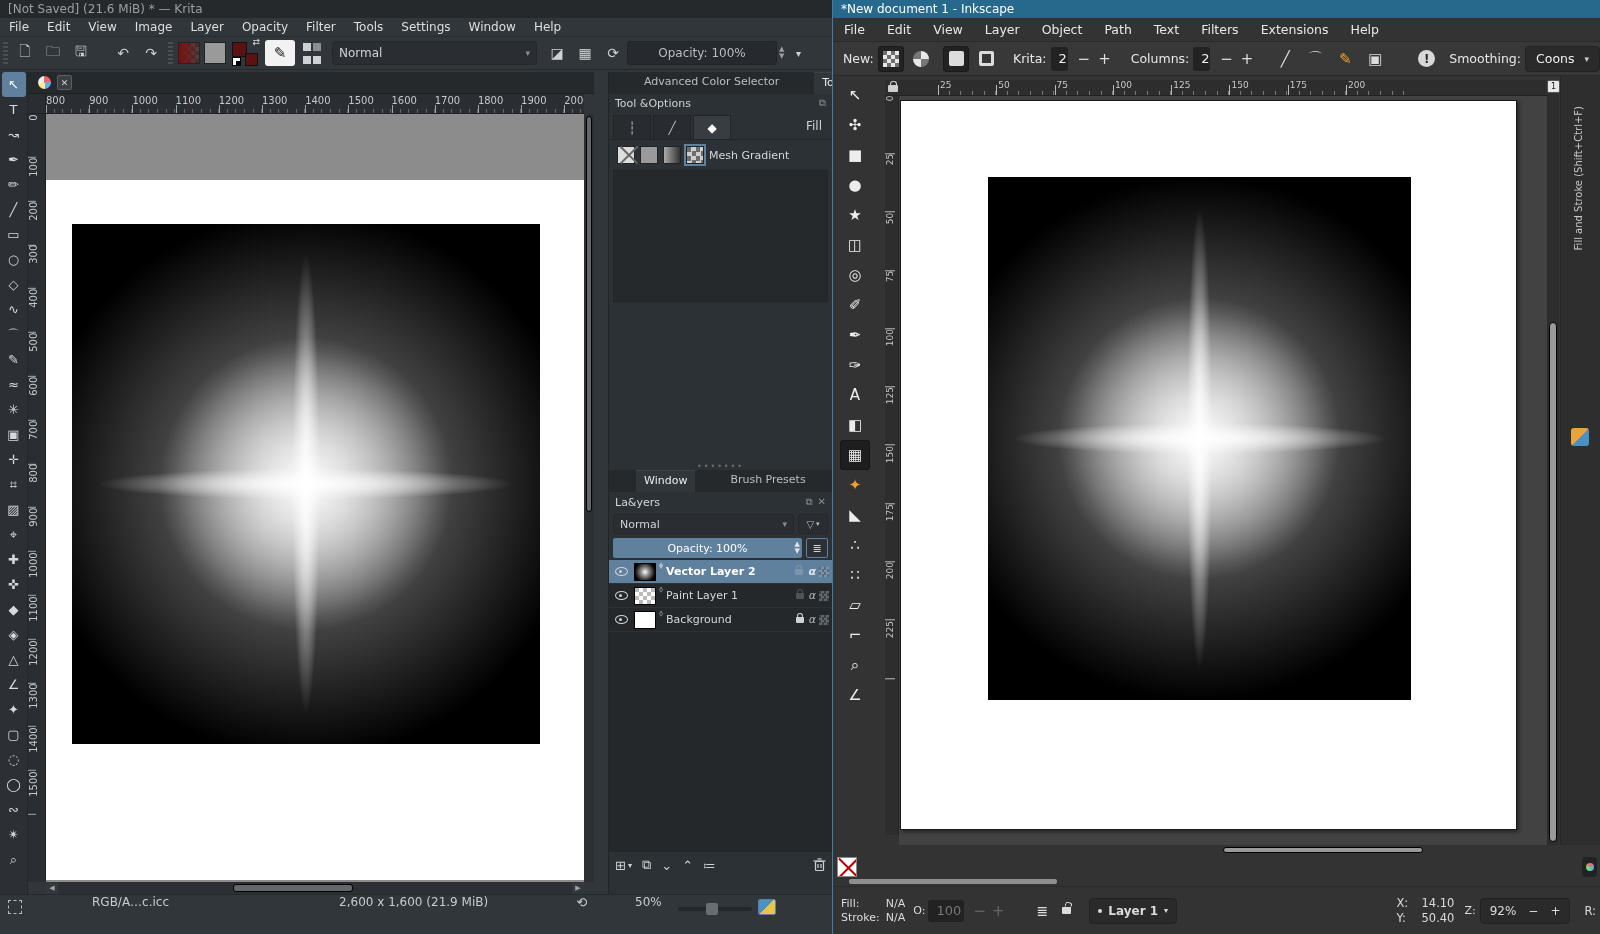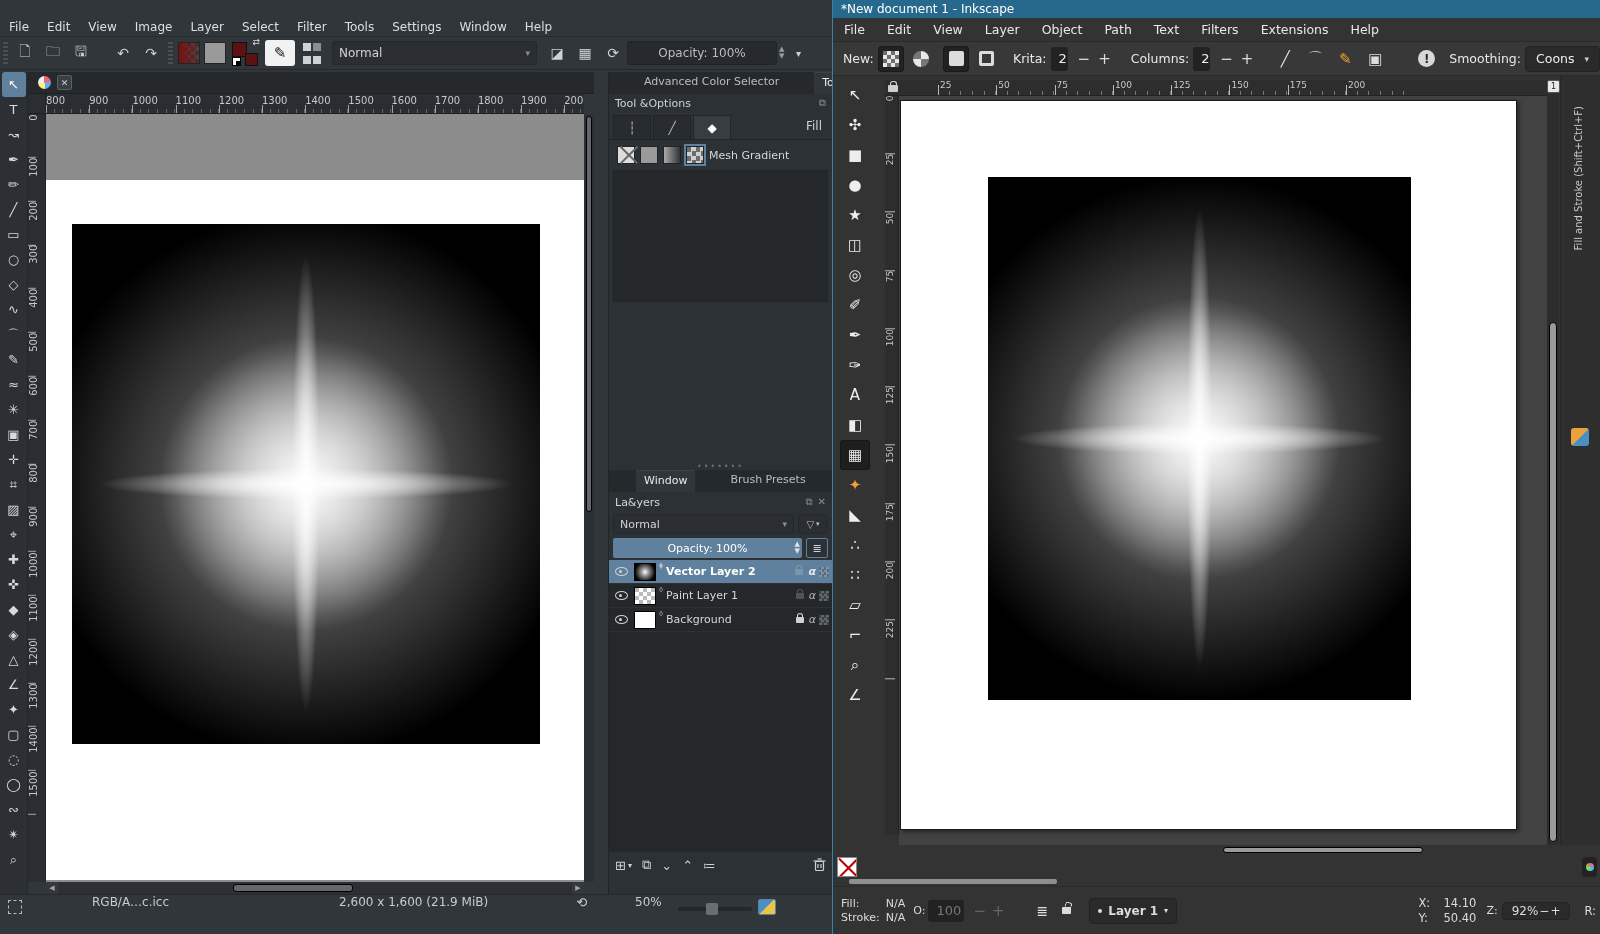--- a/index.html
+++ b/index.html
@@ -211,37 +211,40 @@
   .lay-icons{display:flex;align-items:center;gap:14px;margin-left:26px;font-size:14px;color:#dcdcdc;}
   .locksm{width:9px;height:7px;background:#dcdcdc;position:relative;border-radius:1px;}
   .locksm::before{content:"";position:absolute;top:-5px;left:0px;width:5px;height:5px;border:1.5px solid #dcdcdc;border-bottom:none;border-radius:3px 3px 0 0;transform:translateX(3px) rotate(18deg);}
   .layer-combo{display:flex;align-items:center;gap:6px;height:26px;background:#2a2a2a;border:1px solid #222;border-radius:4px;
     padding:0 8px;margin-left:18px;font-size:12px;font-weight:bold;}
   .layer-combo .dot{width:4px;height:4px;background:#dcdcdc;border-radius:50%;}
   .layer-combo .car{font-size:8px;}
   .xy-block{display:grid;grid-template-columns:14px 44px;margin-left:auto;row-gap:1px;font-size:11.5px;text-align:right;}
   .xy-block .lab{text-align:left;}
   .z-group{display:flex;align-items:center;gap:4px;margin-left:10px;}
-  .z-box{display:flex;align-items:center;gap:1px;height:18px;background:#2a2a2a;border:1px solid #222;border-radius:4px;padding:0 9px;font-size:12px;}
+  .z-box{display:flex;align-items:center;gap:12px;height:26px;background:#2a2a2a;border:1px solid #222;border-radius:4px;padding:0 9px;font-size:12px;}
   .r-label{margin-left:14px;margin-right:4px;font-size:11.5px;}
 </style>
 </head>
 <body>
 
 <div id="stage">
 
   <div id="krita">
+    <div class="kr-titlebar">
+      <span>[Not Saved]  (21.6 MiB) * — Krita</span>
+    </div>
 
     <div class="kr-menubar">
         <span class="kr-menu">File</span>
         <span class="kr-menu">Edit</span>
         <span class="kr-menu">View</span>
         <span class="kr-menu">Image</span>
         <span class="kr-menu">Layer</span>
-        <span class="kr-menu">Select</span>
+        <span class="kr-menu">Opacity</span>
         <span class="kr-menu">Filter</span>
         <span class="kr-menu">Tools</span>
         <span class="kr-menu">Settings</span>
         <span class="kr-menu">Window</span>
         <span class="kr-menu">Help</span>
       </div>
 
     <div class="kr-toolbar">
       <span class="grip"></span>
       <span class="tbtn">🗋</span>

